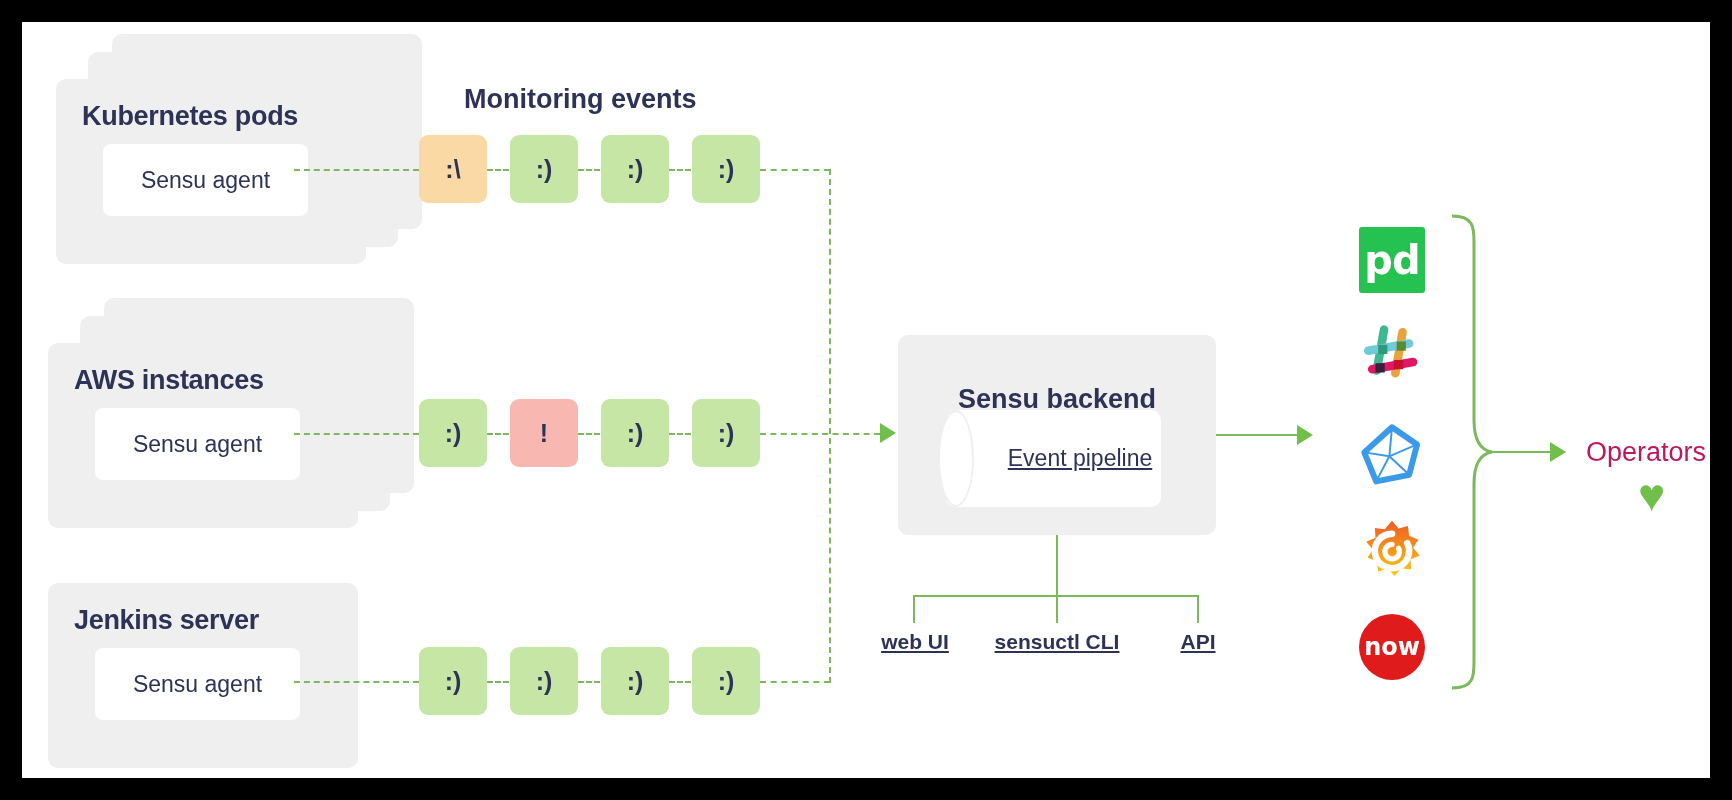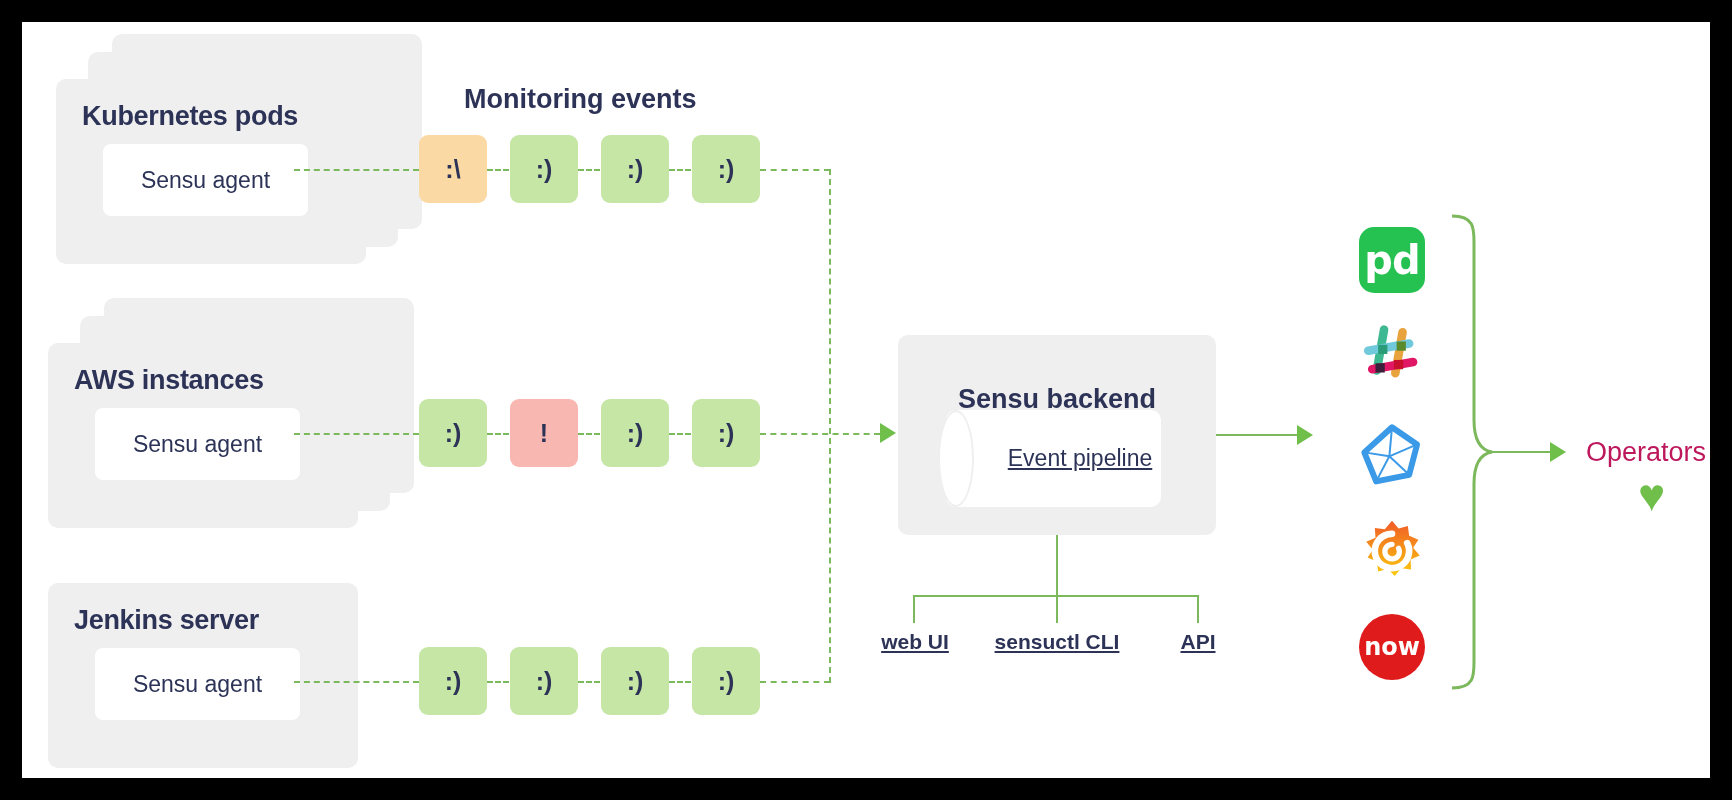--- a/index.html
+++ b/index.html
@@ -167,21 +167,21 @@
     white-space: nowrap;
     transform: translateX(-50%);
     text-decoration: underline;
   }
 
   
   .logo { position: absolute; width: 66px; height: 66px; }
 
   .logo-pd {
     background: #25c151;
-    border-radius: 15px;
+    border-radius: 3px;
     display: flex;
     align-items: center;
     justify-content: center;
     color: #ffffff;
     font-size: 40px;
     font-weight: bold;
     letter-spacing: -1px;
     font-family: "DejaVu Sans", sans-serif;
   }
   .logo-now {

